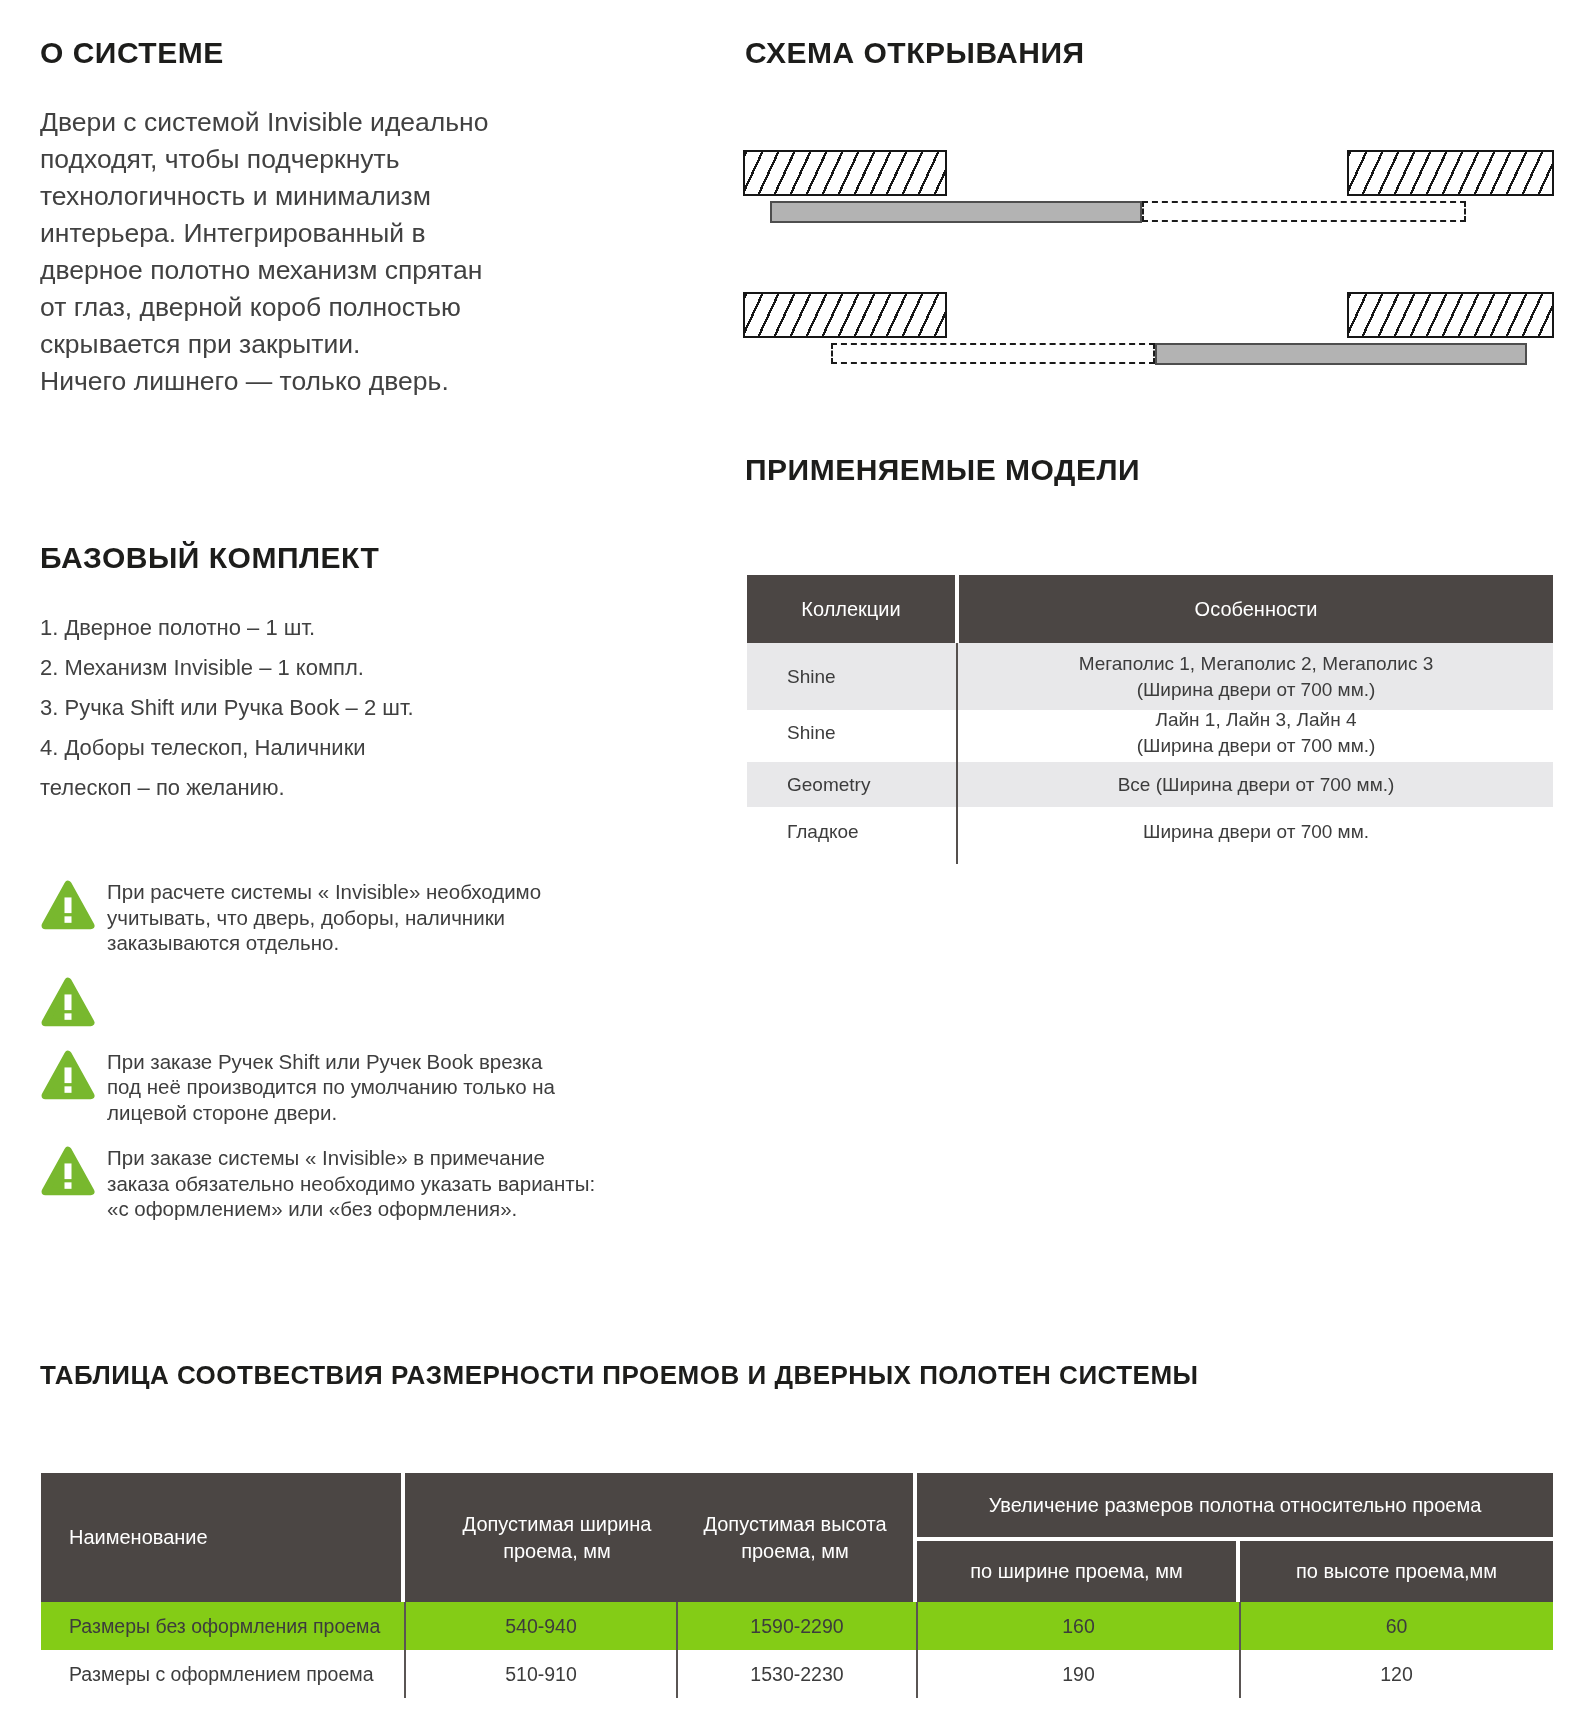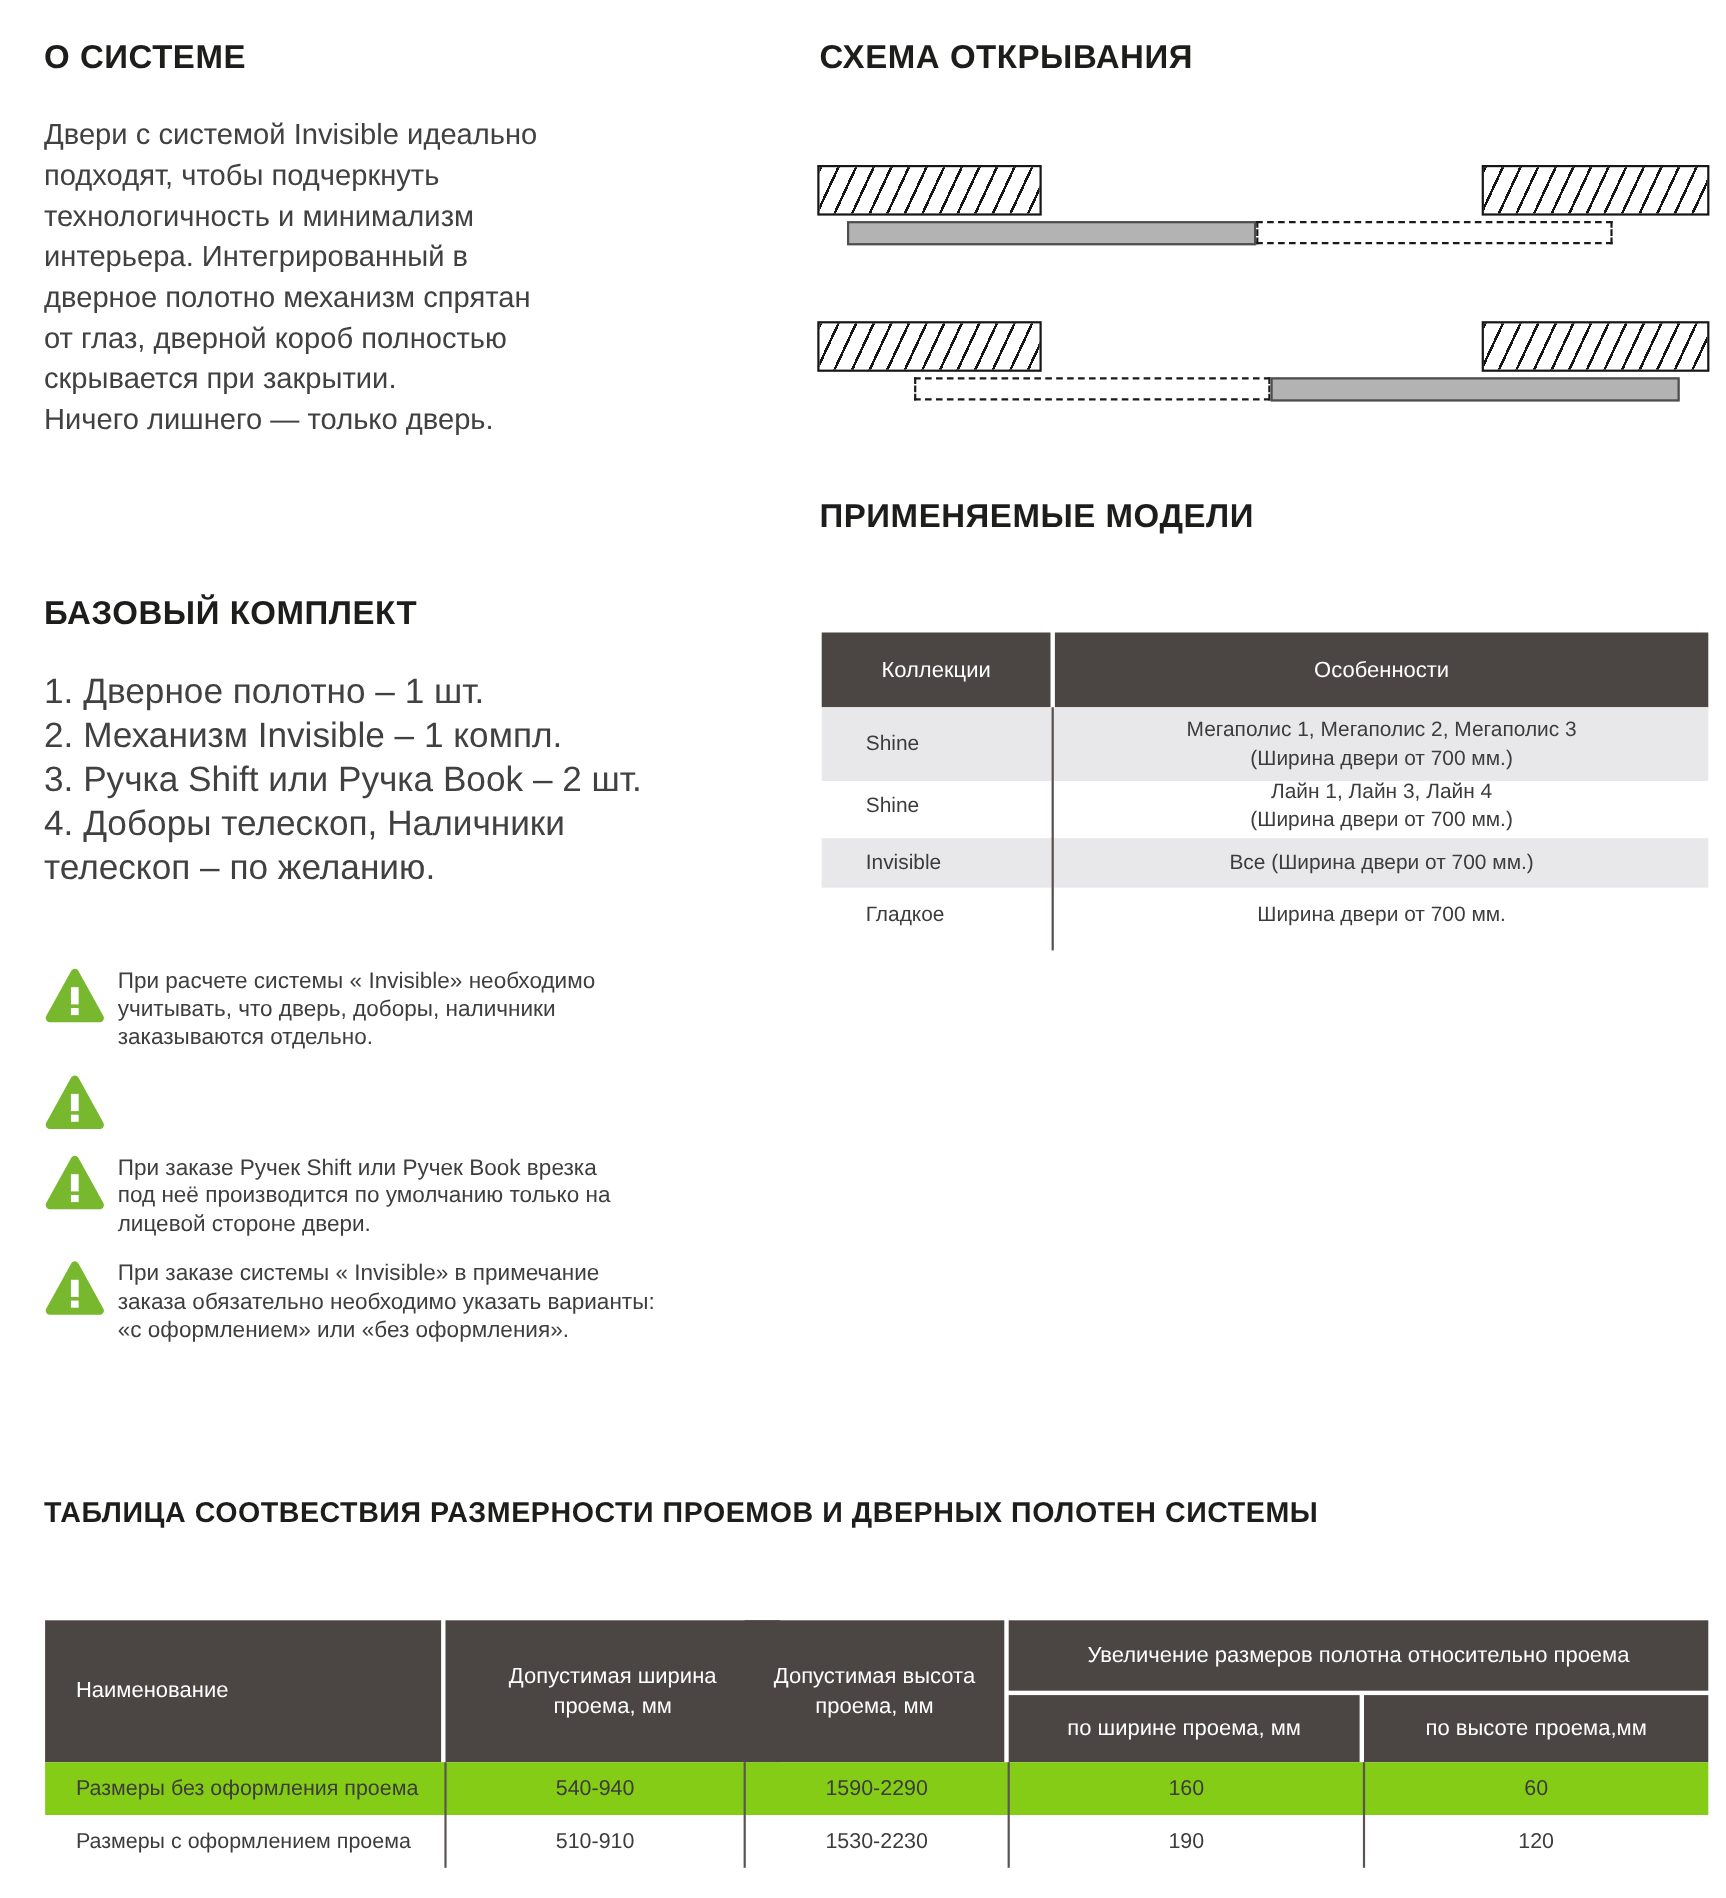--- a/index.html
+++ b/index.html
@@ -10,21 +10,21 @@
   .abs{position:absolute;}
   .h1{
     font-size:30px;font-weight:700;color:#1d1d1b;letter-spacing:0.5px;
     white-space:nowrap;
   }
   .para{
     font-size:26.5px;line-height:37px;color:#414141;white-space:pre-line;
   }
   .kit-list{display:flex;flex-direction:column;}
   .kit-item{
-    font-size:32px;line-height:40px;color:#414141;white-space:pre-line;
+    font-size:22px;line-height:40px;color:#414141;white-space:pre-line;
   }
   .warnings{display:flex;flex-direction:column;gap:19px;width:575px;}
   .warning{display:flex;align-items:flex-start;gap:11px;}
   .warn-icon{flex:0 0 56px;width:56px;height:54px;}
   .warn-text{
     font-size:20.5px;line-height:25.5px;color:#3e3e3e;white-space:pre-line;
     padding-top:1px;
   }
   
   .wall{
@@ -162,21 +162,21 @@
       <div class="mt-c1">Shine</div>
       <div class="mt-c2">Мегаполис 1, Мегаполис 2, Мегаполис 3
 (Ширина двери от 700 мм.)</div>
     </div>
     <div class="mt-row" style="top:128px;height:59px">
       <div class="mt-c1">Shine</div>
       <div class="mt-c2">Лайн 1, Лайн 3, Лайн 4
 (Ширина двери от 700 мм.)</div>
     </div>
     <div class="mt-row odd" style="top:187px;height:45px">
-      <div class="mt-c1">Invisible</div>
+      <div class="mt-c1">Geometry</div>
       <div class="mt-c2">Все (Ширина двери от 700 мм.)</div>
     </div>
     <div class="mt-row" style="top:232px;height:50px">
       <div class="mt-c1">Гладкое</div>
       <div class="mt-c2">Ширина двери от 700 мм.</div>
     </div>
     <div class="mt-divider"></div>
   </div>
 
   <div class="abs h1" style="left:40px;top:1360px;font-size:26px;letter-spacing:0.5px">ТАБЛИЦА СООТВЕСТВИЯ РАЗМЕРНОСТИ ПРОЕМОВ И ДВЕРНЫХ ПОЛОТЕН СИСТЕМЫ</div>

